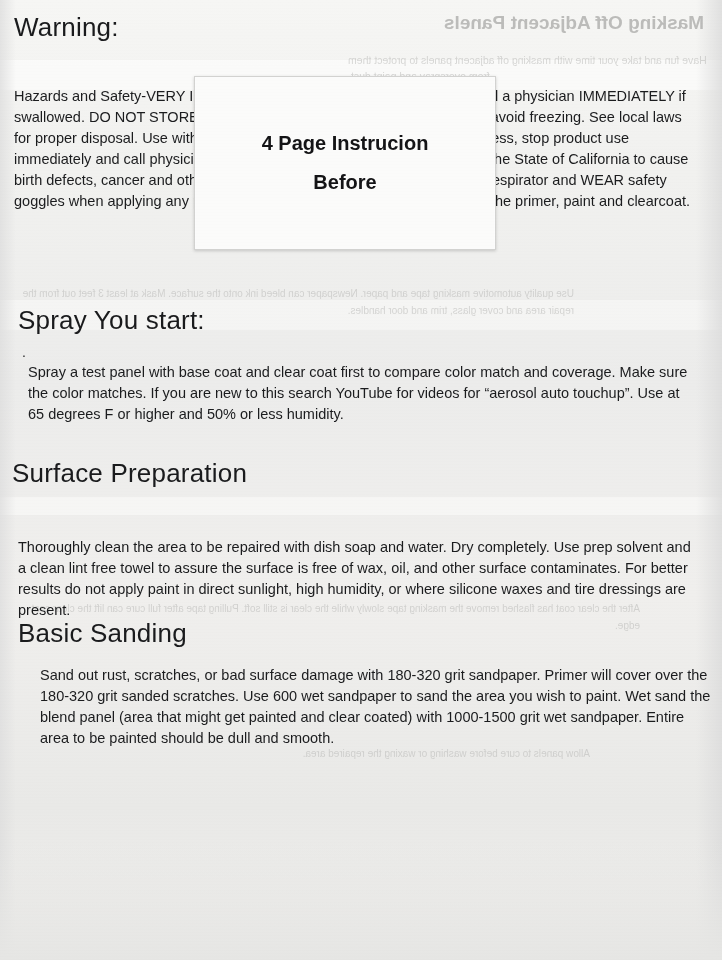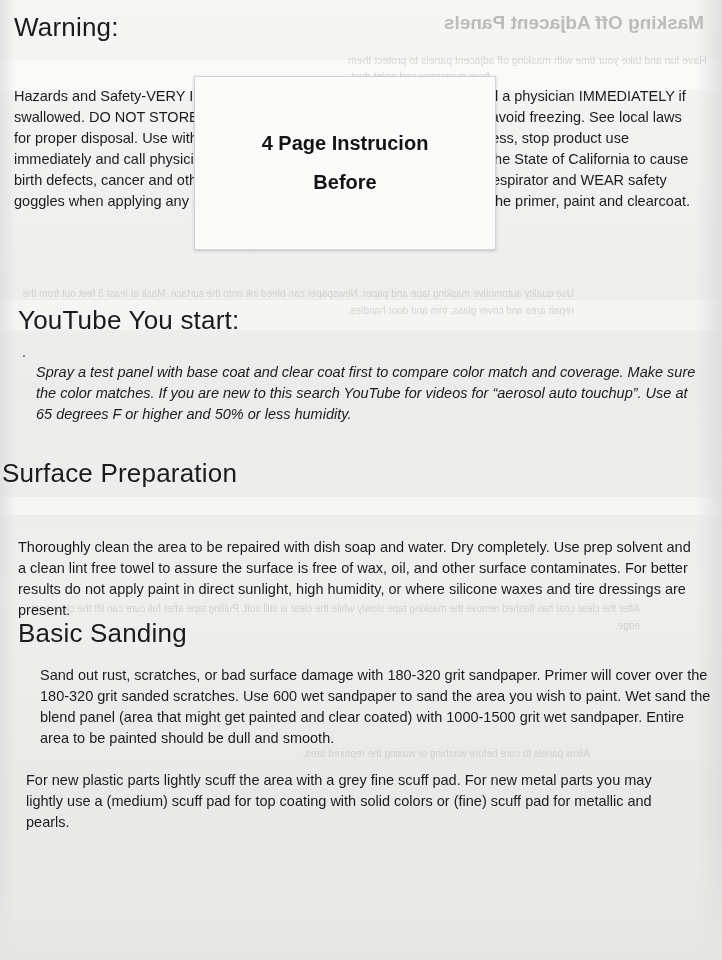--- a/index.html
+++ b/index.html
@@ -134,23 +134,23 @@
   .warn-text    { left: 14px; top: 86px; width: 686px; }
 
   .before-heading { left: 18px; top: 305px; }
   .before-dot {
     position: absolute;
     left: 22px;
     top: 344px;
     font-size: 14px;
     color: #2a2a2a;
   }
-  .before-text  { left: 36px; top: 362px; width: 668px; font-style: italic; }
-
-  .surface-heading { left: 2px; top: 458px; }
+  .before-text  { left: 28px; top: 362px; width: 668px; }
+
+  .surface-heading { left: 12px; top: 458px; }
   .surface-text    { left: 18px; top: 537px; width: 676px; }
 
   .sanding-heading { left: 18px; top: 618px; }
   .sanding-text-1  { left: 40px; top: 665px; width: 672px; }
   .sanding-text-2  { left: 26px; top: 770px; width: 650px; }
 
   
   .sticker {
     position: absolute;
     left: 194px;
@@ -201,30 +201,29 @@
   <div class="bleed bleed-block-1">Have fun and take your time with masking off adjacent panels to protect them from overspray and paint dust.</div>
   <div class="bleed bleed-block-2">Use quality automotive masking tape and paper. Newspaper can bleed ink onto the surface. Mask at least 3 feet out from the repair area and cover glass, trim and door handles.</div>
   <div class="bleed bleed-block-3">After the clear coat has flashed remove the masking tape slowly while the clear is still soft. Pulling tape after full cure can lift the clear coat edge.</div>
   <div class="bleed bleed-block-4">Allow panels to cure before washing or waxing the repaired area.</div>
 
   <div class="content">
 
     <h1 class="section warn-heading">Warning:</h1>
     <p class="body warn-text">Hazards and Safety-VERY IMPORTANT. Keep out of reach of children. Call a physician IMMEDIATELY if swallowed. DO NOT STORE ABOVE 120F. DO NOT STORE IN CAR and avoid freezing. See local laws for proper disposal. Use with adequate ventilation. If you experience dizziness, stop product use immediately and call physician. This product contains chemicals known to the State of California to cause birth defects, cancer and other reproductive harm. WEAR a positive paint respirator and WEAR safety goggles when applying any paint to avoid contact with eyes. This includes the primer, paint and clearcoat.</p>
 
-    <h1 class="section before-heading">YouTube You start:</h1>
+    <h1 class="section before-heading">Spray You start:</h1>
     <div class="before-dot">.</div>
     <p class="body before-text">Spray a test panel with base coat and clear coat first to compare color match and coverage. Make sure the color matches.  If you are new to this search YouTube for videos for “aerosol auto touchup”.  Use at 65 degrees F or higher and 50% or less humidity.</p>
 
     <h1 class="section surface-heading">Surface Preparation</h1>
     <p class="body surface-text">Thoroughly clean the area to be repaired with dish soap and water.  Dry completely. Use prep solvent and a clean lint free towel to assure the surface is free of wax, oil, and other surface contaminates. For better results do not apply paint in direct sunlight, high humidity, or where silicone waxes and tire dressings are present.</p>
 
     <h1 class="section sanding-heading">Basic Sanding</h1>
     <p class="body sanding-text-1">Sand out rust, scratches, or bad surface damage with 180-320 grit sandpaper. Primer will cover over the 180-320 grit sanded scratches. Use 600 wet sandpaper to sand the area you wish to paint. Wet sand the blend panel (area that might get painted and clear coated) with 1000-1500 grit wet sandpaper. Entire area to be painted should be dull and smooth.</p>
-    <p class="body sanding-text-2">For new plastic parts lightly scuff the area with a grey fine scuff pad. For new metal parts you may lightly use a (medium) scuff pad for top coating with solid colors or (fine) scuff pad for metallic and pearls.</p>
   </div>
 
   <div class="sticker">
     <div class="line">4 Page Instrucion</div>
     <div class="line">Before</div>
   </div>
 
   <div class="speckle"></div>
 </div>
 

